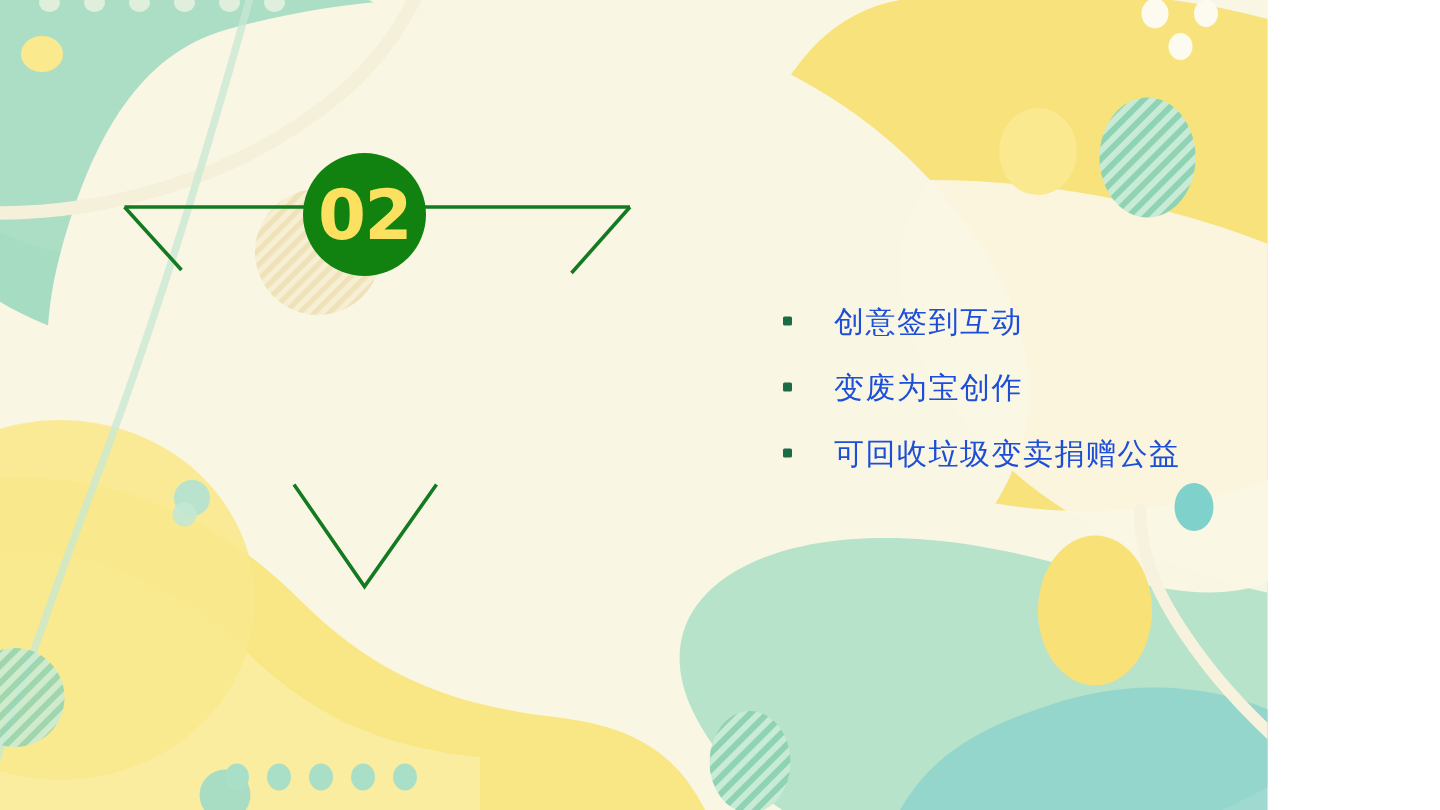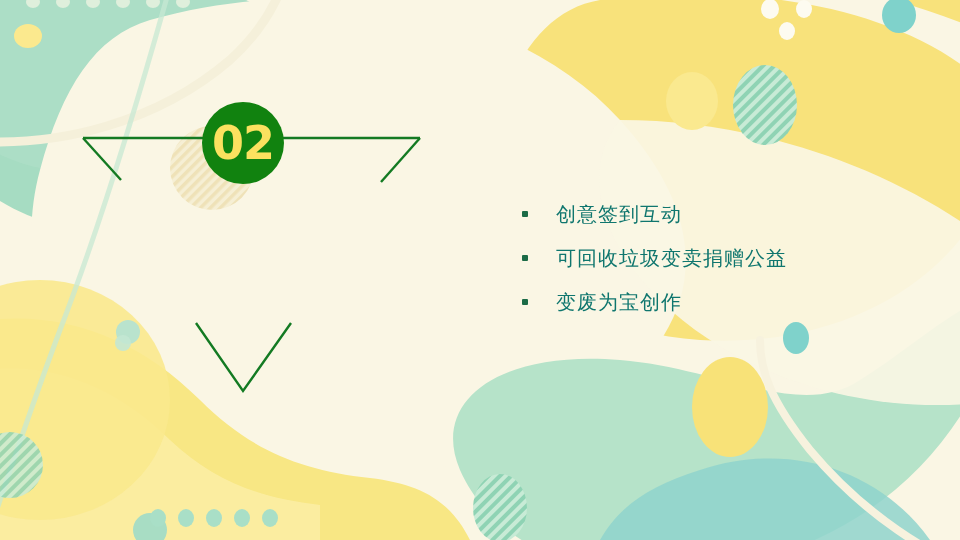--- a/index.html
+++ b/index.html
@@ -1,19 +1,19 @@
 <!DOCTYPE html>
 <html><head>
 <meta charset="utf-8">
 <style>
   html,body{margin:0;padding:0;background:#ffffff;}
   *{box-sizing:border-box;}
   .slide{
     position:relative;
-    width:960px;height:540px;
+    width:845px;height:540px;
     overflow:hidden;
     background:#FAF6E4;
     font-family:"Liberation Sans","DejaVu Sans",sans-serif;
   }
   .bg{position:absolute;inset:0;width:960px;height:540px;}
   .content{position:absolute;inset:0;}
 
   
   .badge{
     position:absolute;left:202px;top:102px;
@@ -50,21 +50,21 @@
     height:44px;
   }
   .bullet-dot{
     width:6px;height:6px;border-radius:1px;
     background:#1B6B46;
     margin-right:28px;
     flex:none;
   }
   .bullet-text{
     font-size:20px;
-    color:#0f766e;
+    color:#1d4ed8;
     letter-spacing:1px;
     white-space:nowrap;
   }
 </style>
 </head>
 <body>
 
 <div class="slide">
 
   <svg class="bg" viewBox="0 0 960 540" xmlns="http://www.w3.org/2000/svg">
@@ -160,23 +160,23 @@
 
     <div class="bullets">
 
       <div class="bullet-row">
         <span class="bullet-dot"></span>
         <span class="bullet-text">创意签到互动</span>
       </div>
 
       <div class="bullet-row">
         <span class="bullet-dot"></span>
-        <span class="bullet-text">可回收垃圾变卖捐赠公益</span>
+        <span class="bullet-text">变废为宝创作</span>
       </div>
 
       <div class="bullet-row">
         <span class="bullet-dot"></span>
-        <span class="bullet-text">变废为宝创作</span>
+        <span class="bullet-text">可回收垃圾变卖捐赠公益</span>
       </div>
 
     </div>
   </div>
 </div>
 
 </body></html>

